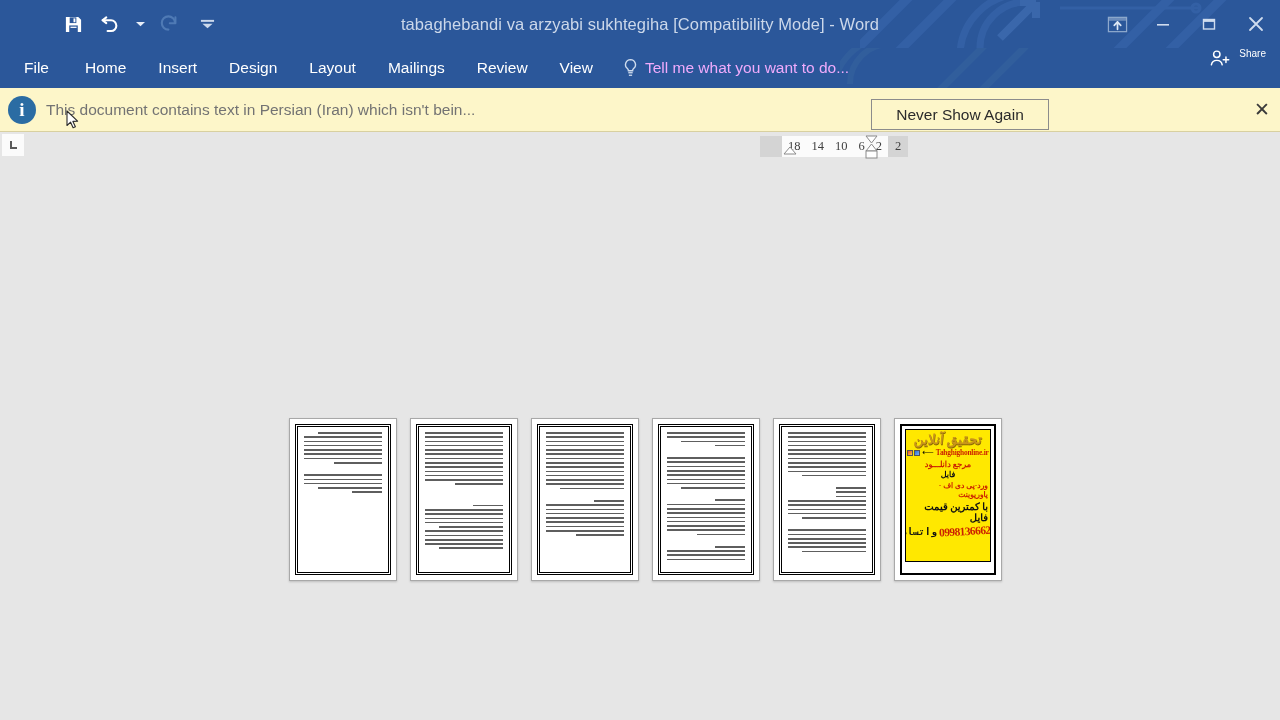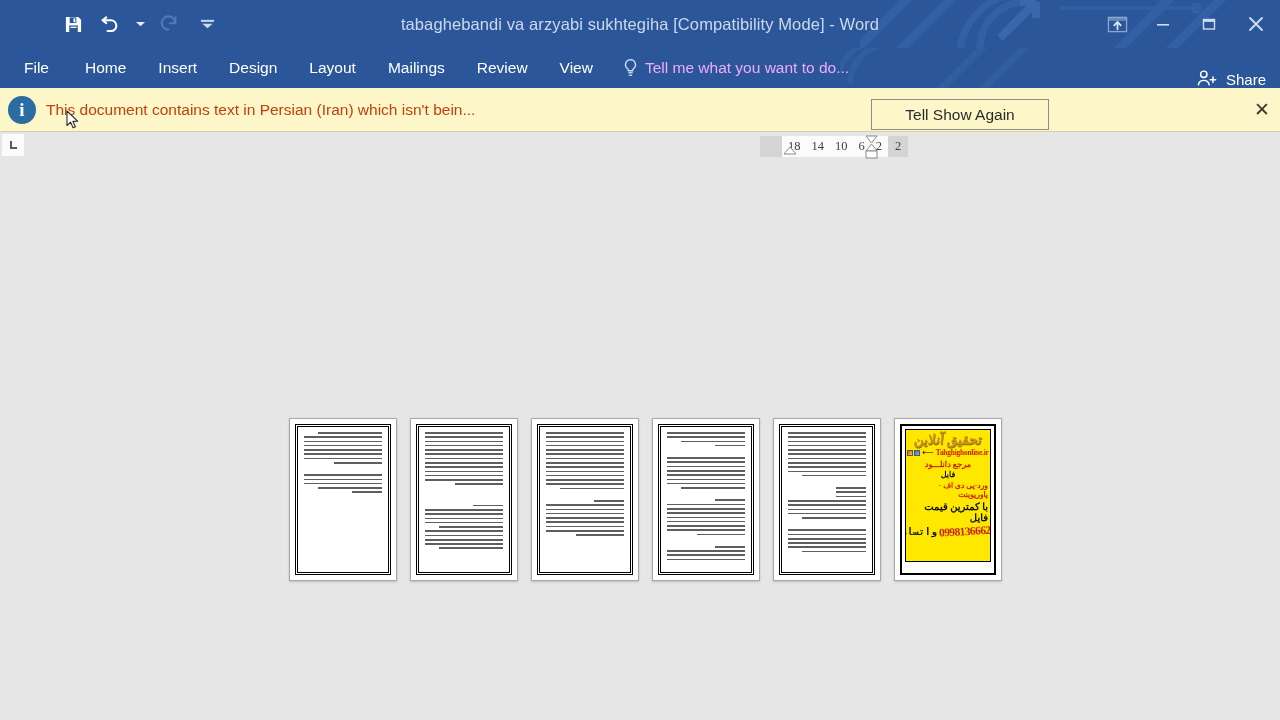--- a/index.html
+++ b/index.html
@@ -104,23 +104,23 @@
   }
   .tellme-text {
     color: #f0abfc;
     font-size: 15.5px;
     font-style: normal;
   }
   .share {
     position: absolute;
     right: 14px; top: 0;
     height: 40px;
-    display: flex; align-items: flex-end; gap: 8px;
+    display: flex; align-items: flex-start; gap: 8px;
     color: #fff;
-    font-size: 15px;
+    font-size: 10px;
     z-index: 3;
     cursor: default;
   }
 
   
   .infobar {
     position: relative;
     height: 44px;
     background: #fdf6c9;
     border-bottom: 1px solid #d8d0a0;
@@ -142,21 +142,21 @@
   .info-strong {
     margin-left: 17px;
     font-size: 15.5px;
     font-weight: bold;
     color: #3a3a3a;
     letter-spacing: .2px;
   }
   .info-msg {
     margin-left: 10px;
     font-size: 15.5px;
-    color: #c2410c;
+    color: #737373;
   }
   .never-btn {
     position: absolute;
     left: 871px;
     top: 99px;
     width: 178px; height: 31px;
     background: #fdf6c9;
     border: 1px solid #8c8c8c;
     font-size: 15.5px;
     color: #2b2b2b;
@@ -513,21 +513,21 @@
     </svg>
     <span>Share</span>
   </div>
 </div>
 
 <div class="infobar">
   <div class="info-icon">i</div>
   <span class="info-msg">This document contains text in Persian (Iran) which isn't bein...</span>
   <div class="info-close">✕</div>
 </div>
-<button class="never-btn">Tell Show Again</button>
+<button class="never-btn">Never Show Again</button>
 
 <div class="ruler-h">
   <div class="tab-selector">
     <svg width="13" height="13" viewBox="0 0 13 13">
       <path d="M3 2 v8 h7 v-2 h-5 v-6 z" fill="#5a5a5a"></path>
     </svg>
   </div>
 
   <div class="ruler-strip">
     <div class="ruler-seg-gray" style="width:22px"></div>

